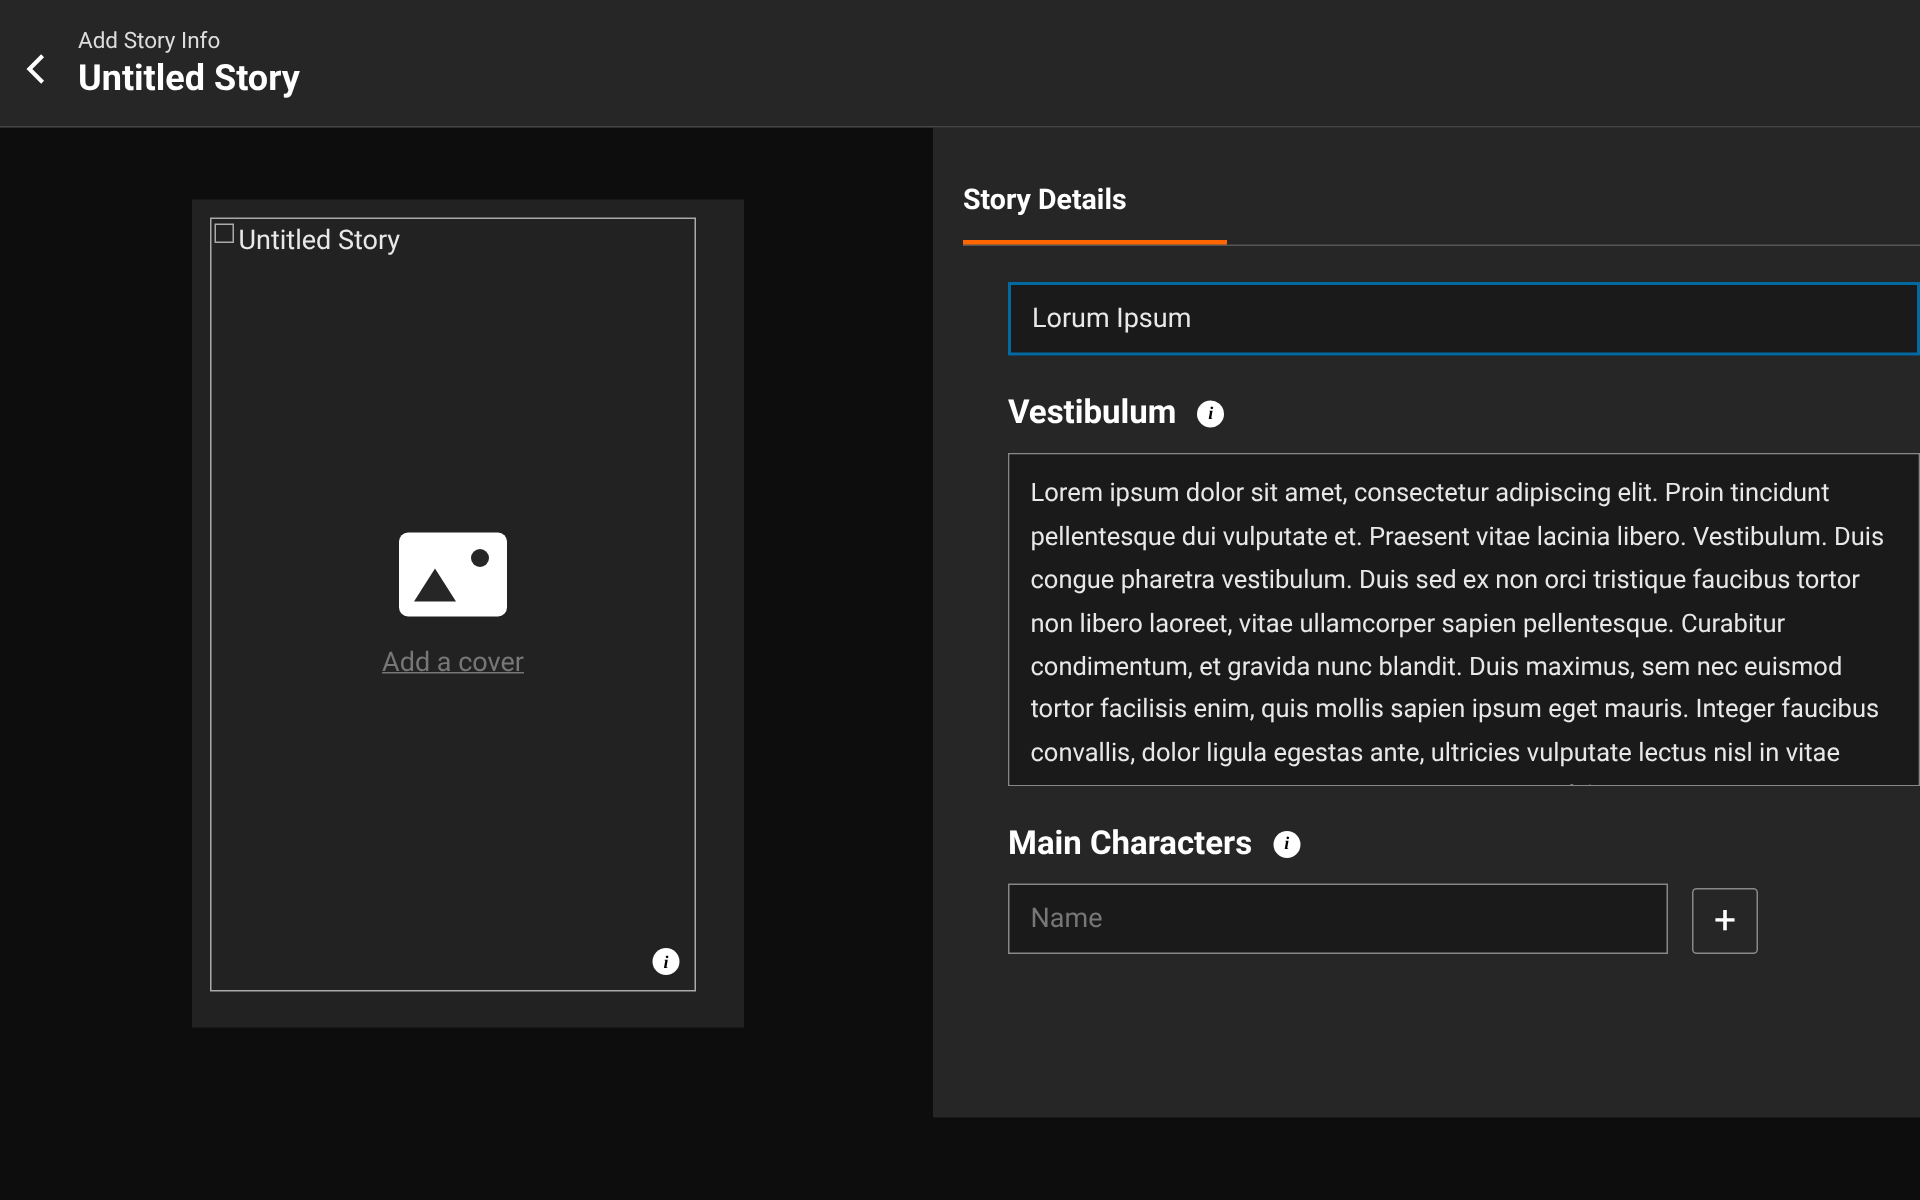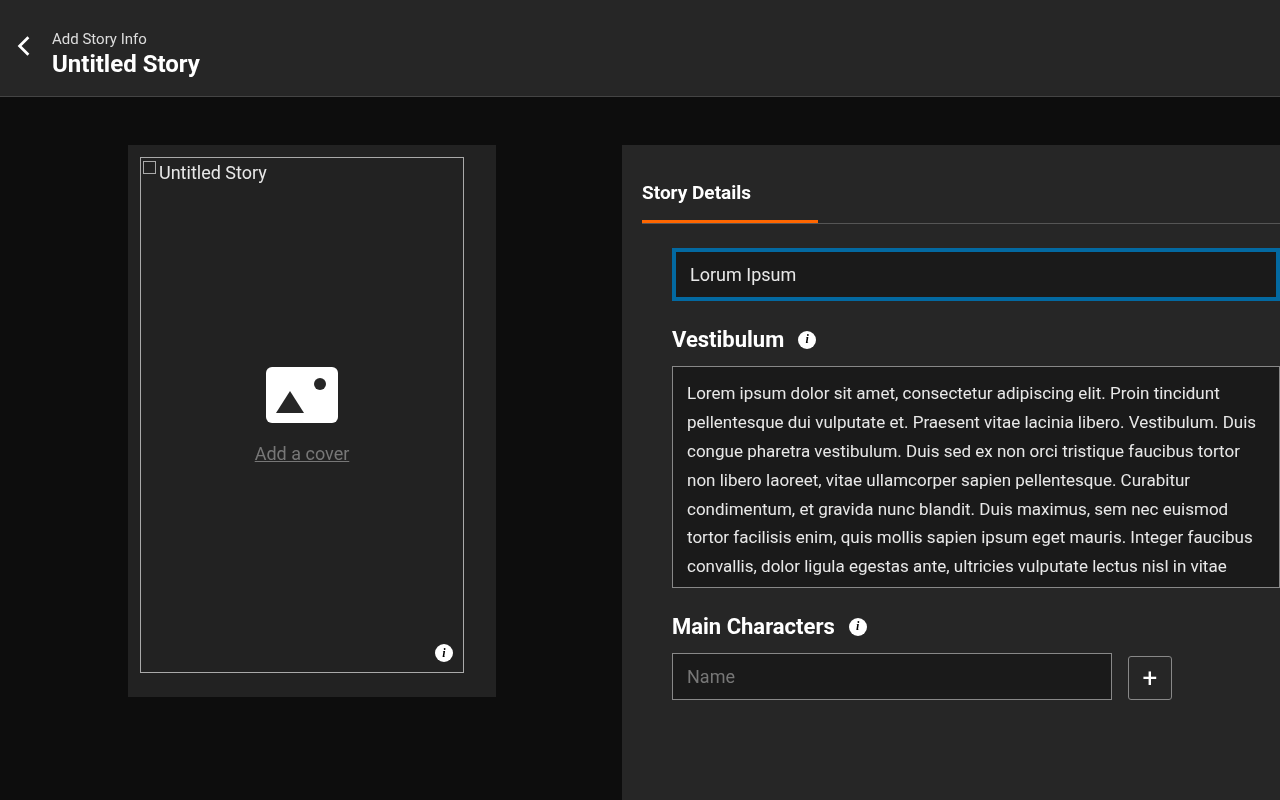--- a/index.html
+++ b/index.html
@@ -36,21 +36,20 @@
       width: 14px;
       height: 22px;
       stroke: #fff;
       stroke-width: 2.5;
       fill: none;
     }
     .header-sub {
       font-size: 15px;
       color: #ddd;
       font-weight: 400;
-      margin-top: 12px;
     }
     .header-title {
       font-size: 24px;
       font-weight: 700;
       color: #fff;
       margin-top: 2px;
     }
     .main {
       display: flex;
       height: calc(800px - 92px);
@@ -136,21 +135,20 @@
       font-size: 12px;
       font-weight: 700;
       display: flex;
       align-items: center;
       justify-content: center;
       font-family: Georgia, serif;
       font-style: italic;
     }
     .details-panel {
       background: #262626;
-      margin-top: 48px;
       margin-left: 126px;
       flex: 1;
       height: 660px;
       overflow: hidden;
     }
     .tab-area {
       padding: 36px 0 0 20px;
     }
     .tab-label {
       font-size: 19px;
@@ -191,21 +189,21 @@
       font-size: 12px;
       font-weight: 700;
       display: inline-flex;
       align-items: center;
       justify-content: center;
       font-family: Georgia, serif;
       font-style: italic;
     }
     .text-input {
       background: #1a1a1a;
-      border: 4px solid #0369a1;
+      border: 2px solid #0369a1;
       color: #e8e8e8;
       font-size: 18px;
       padding: 12px 14px;
       width: 100%;
       font-family: inherit;
     }
     .text-input::placeholder {
       color: #777;
     }
     .textarea-input {

